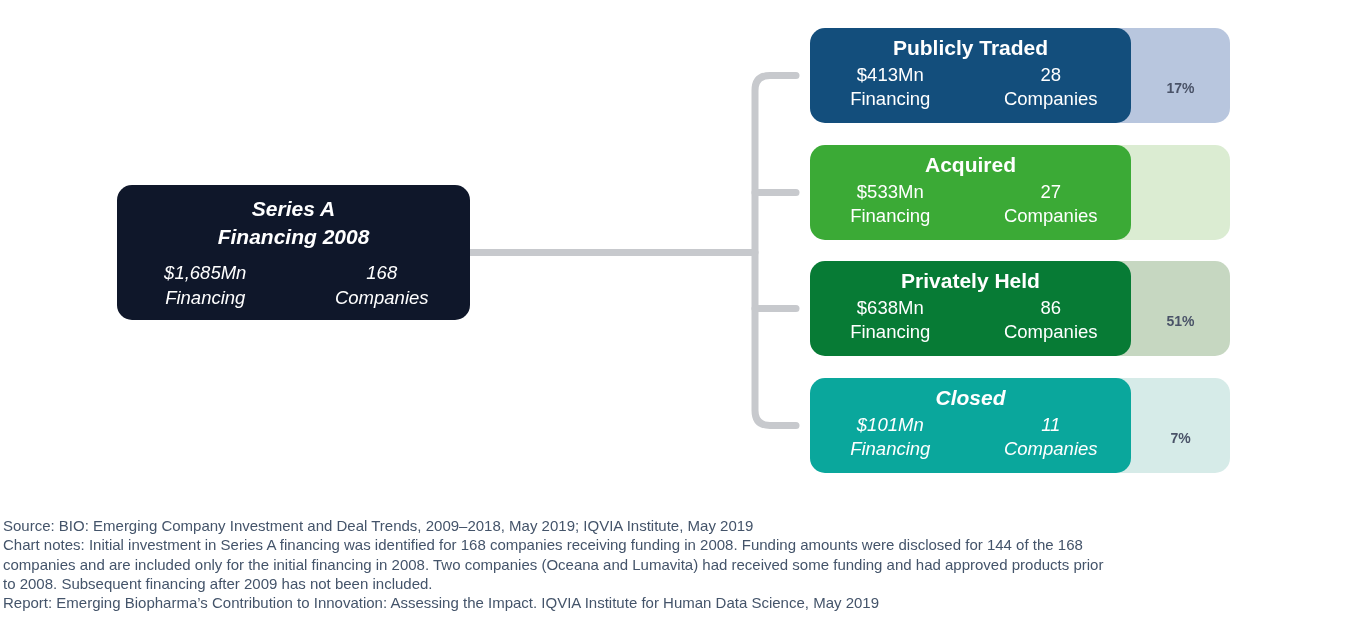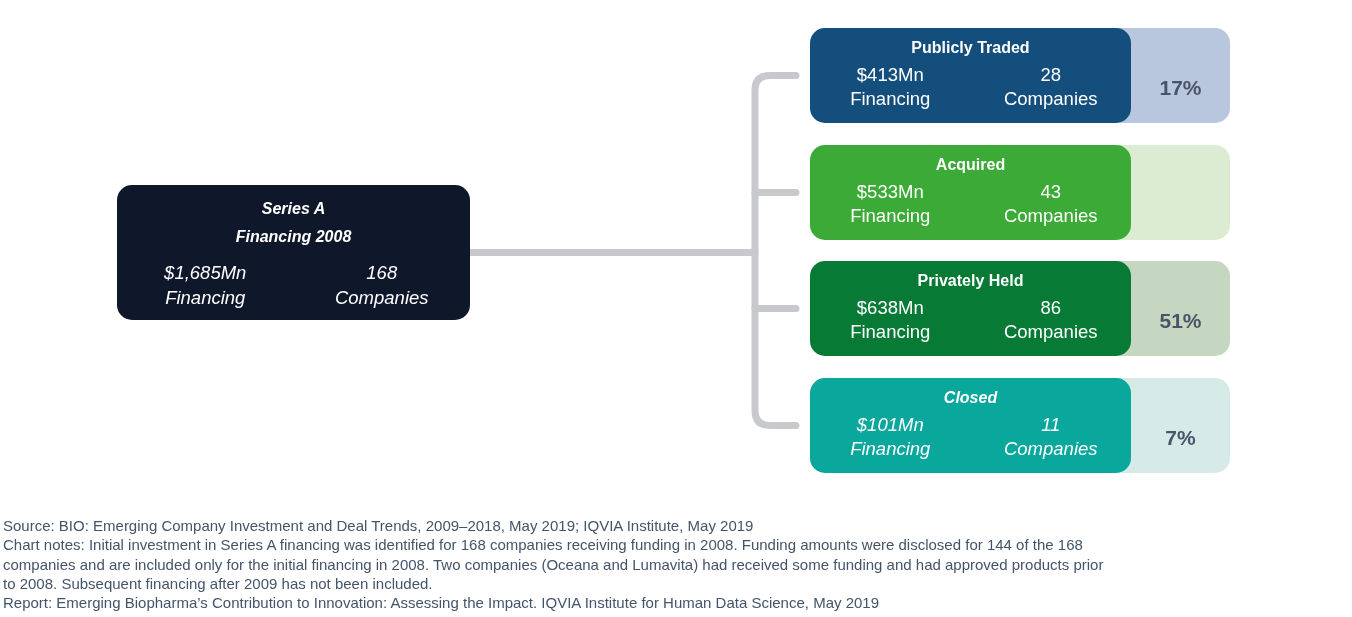--- a/index.html
+++ b/index.html
@@ -9,40 +9,40 @@
     font-family:"Liberation Sans", sans-serif; overflow:hidden;
   }
   .connectors { position:absolute; left:0; top:0; }
   .conn { fill:none; stroke-width:7; stroke-linecap:round; }
 
   .root-box {
     position:absolute; left:117px; top:185px; width:353px; height:135px;
     border-radius:15px; color:#ffffff; z-index:2;
   }
   .node-title {
-    text-align:center; font-weight:bold; font-size:16px; line-height:28px;
+    text-align:center; font-weight:bold; font-size:21px; line-height:28px;
     color:#ffffff; padding-top:10px;
   }
   .stats { display:flex; margin-top:9px; }
   .stat { flex:1; text-align:center; }
   .stat-value, .stat-label { font-size:18.5px; line-height:25px; color:#ffffff; }
 
   .row { position:absolute; left:810px; width:420px; height:95px; }
   .panel { position:absolute; left:280px; right:0; top:0; bottom:0; border-radius:15px; }
   .obox {
     position:absolute; left:0; top:0; width:321px; height:95px;
     border-radius:15px; color:#ffffff; z-index:2;
   }
   .obox .node-title { padding-top:5px; line-height:30px; }
   .obox .stats { margin-top:0; }
   .obox .stat-value, .obox .stat-label { line-height:24px; }
   .pct {
     position:absolute; left:321px; right:0; top:0; bottom:0; z-index:3;
     display:flex; align-items:center; justify-content:center;
-    font-weight:bold; font-size:21px;margin-top:24px;
+    font-weight:bold; font-size:14px;margin-top:24px;
   }
 
   .footer { position:absolute; left:3px; top:516px; font-size:15px; line-height:19.3px; }
   .fline { white-space:nowrap; }
 </style>
 </head>
 <body>
 
 <div class="canvas">
 
@@ -91,21 +91,21 @@
   <div class="row" style="top:145px">
     <div class="panel" style="background-color: rgb(219, 236, 210);"></div>
     <div class="obox" style="background-color: rgb(59, 170, 54);">
       <div class="node-title">Acquired</div>
       <div class="stats">
         <div class="stat">
           <div class="stat-value">$533Mn</div>
           <div class="stat-label">Financing</div>
         </div>
         <div class="stat">
-          <div class="stat-value">43</div>
+          <div class="stat-value">27</div>
           <div class="stat-label">Companies</div>
         </div>
       </div>
     </div>
   </div>
 
   <div class="row" style="top:261px">
     <div class="panel" style="background-color: rgb(198, 215, 193);"></div>
     <div class="obox" style="background-color: rgb(7, 123, 53);">
       <div class="node-title">Privately Held</div>

